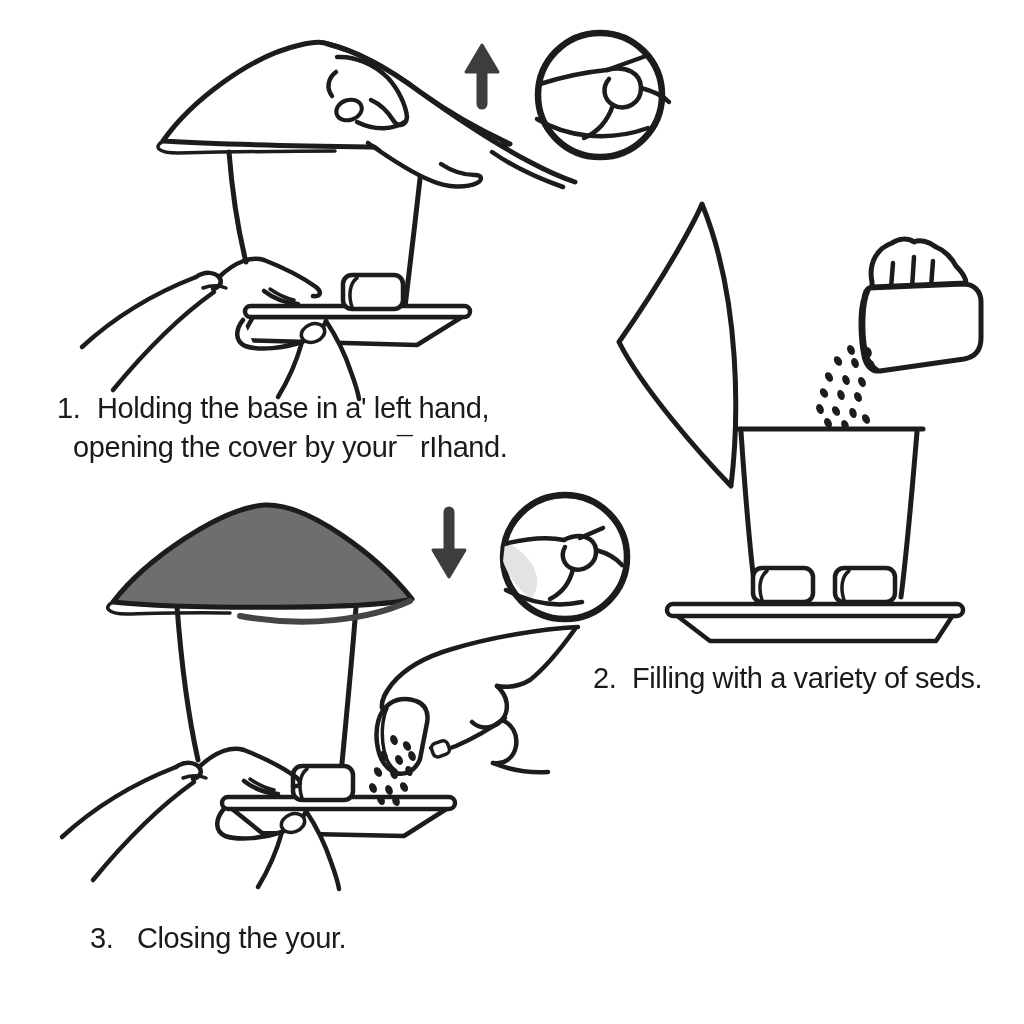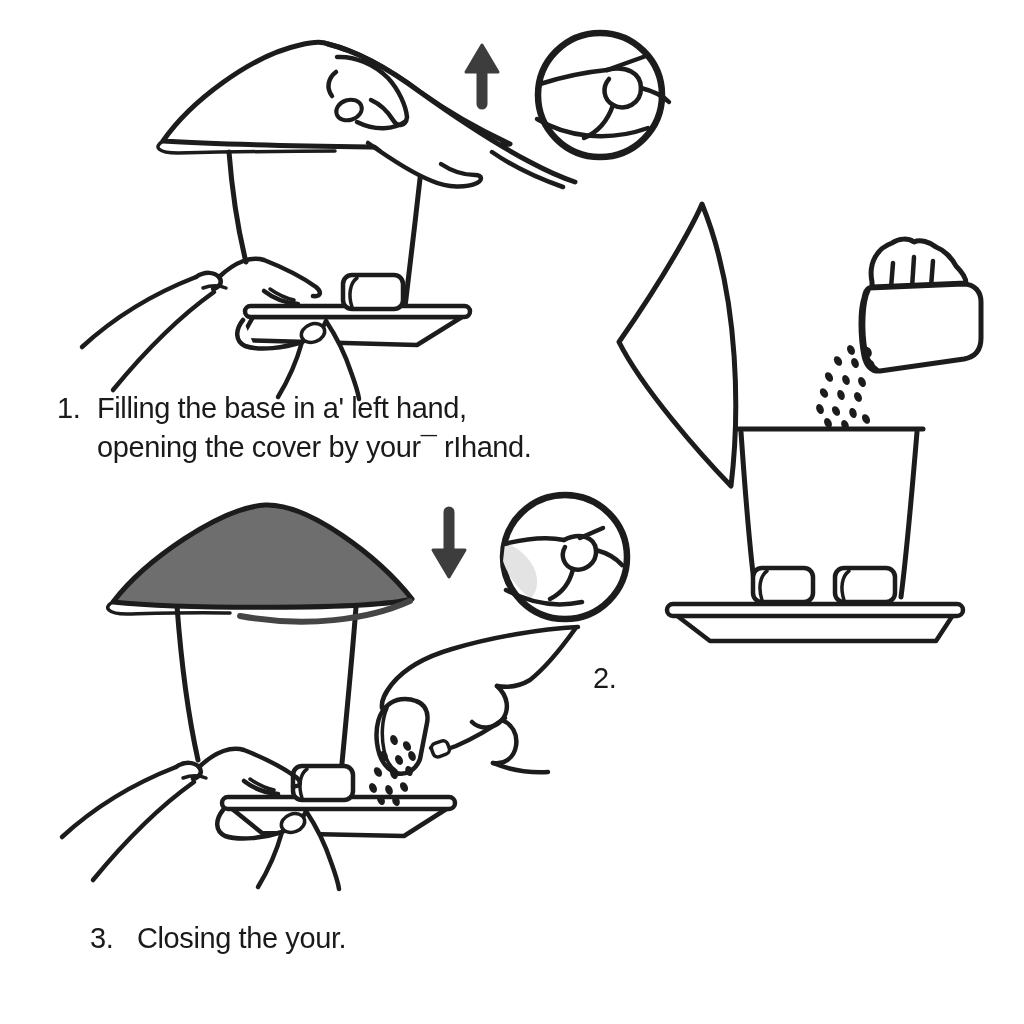--- a/index.html
+++ b/index.html
@@ -20,21 +20,21 @@
   .roof{fill:var(--roof-fill,#6e6e6e);stroke:var(--line,#1c1c1c);stroke-width:5;stroke-linejoin:round;}
   .lip {fill:none;stroke:var(--roof-lip,#454545);stroke-width:6;stroke-linecap:round;}
   .circ{fill:#fff;stroke:var(--line,#1c1c1c);stroke-width:6.5;}
   .shade{fill:var(--inset-shade,#e3e3e3);stroke:none;}
 
   
   .caption{position:absolute;color:var(--text,#1a1a1a);font-size:29px;line-height:39px;
            letter-spacing:-0.4px;white-space:nowrap;}
   .cap-row{display:flex;}
   .num{display:inline-block;flex:0 0 auto;}
-  .indent{margin-left:40px;}
+  .indent{margin-left:16px;}
 </style>
 </head>
 <body>
 
 <div class="stage">
 
   <svg class="art" viewBox="0 0 1024 1024">
     <defs>
       <g id="seed-block">
         <rect class="lnf" x="0" y="0" width="60" height="34" rx="9"></rect>
@@ -195,30 +195,31 @@
       <path class="ln" d="M 580,538 L 603,528"></path>
       <path class="ln" d="M 596,550 C 607,553 616,558 622,565"></path>
       <path class="ln" d="M 506,590 C 528,602 554,608 582,602"></path>
       <path class="ln" d="M 573,569 C 570,582 562,593 550,599"></path>
     </g>
   </svg>
 
   <div class="caption" style="left:57px;top:389px;">
     <div class="cap-row">
       <span class="num" style="width:40px;">1.</span>
-      <span>Filling the base in a' left hand,</span>
+      <span>Holding the base in a' left hand,</span>
     </div>
     <div class="cap-row indent">
       <span>opening the cover by your¯ rIhand.</span>
     </div>
   </div>
 
   <div class="caption" style="left:593px;top:659px;">
     <div class="cap-row">
       <span class="num" style="width:39px;">2.</span>
+      <span>Filling with a variety of seds.</span>
     </div>
   </div>
 
   <div class="caption" style="left:90px;top:919px;">
     <div class="cap-row">
       <span class="num" style="width:47px;">3.</span>
       <span>Closing the your.</span>
     </div>
   </div>
 

